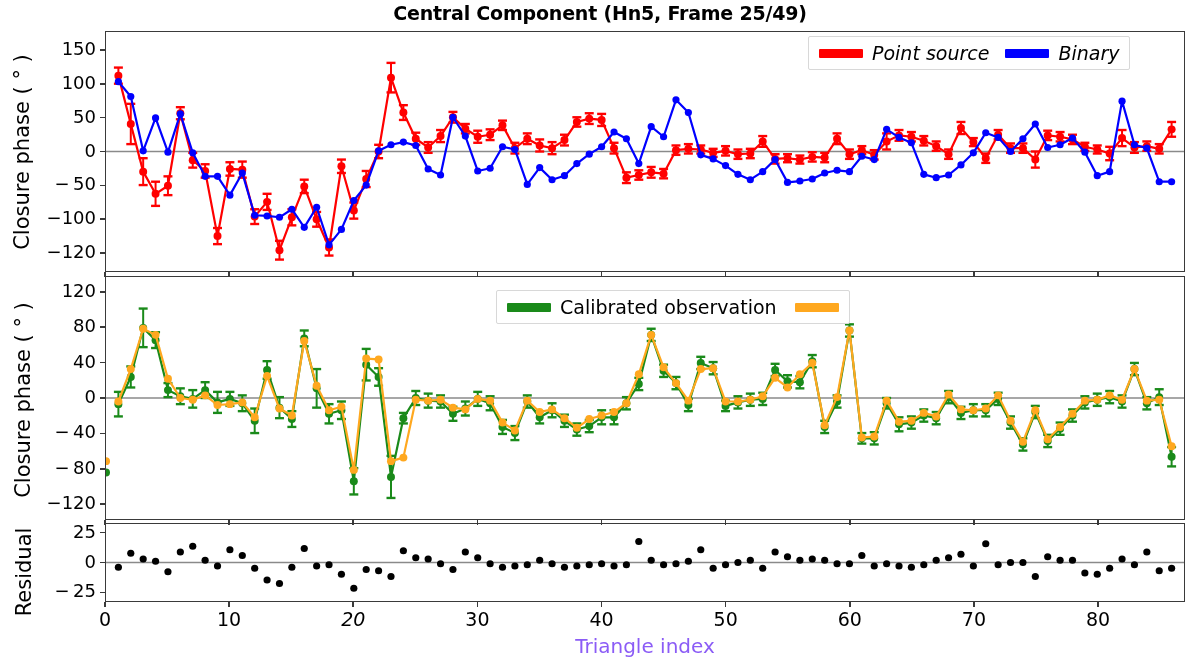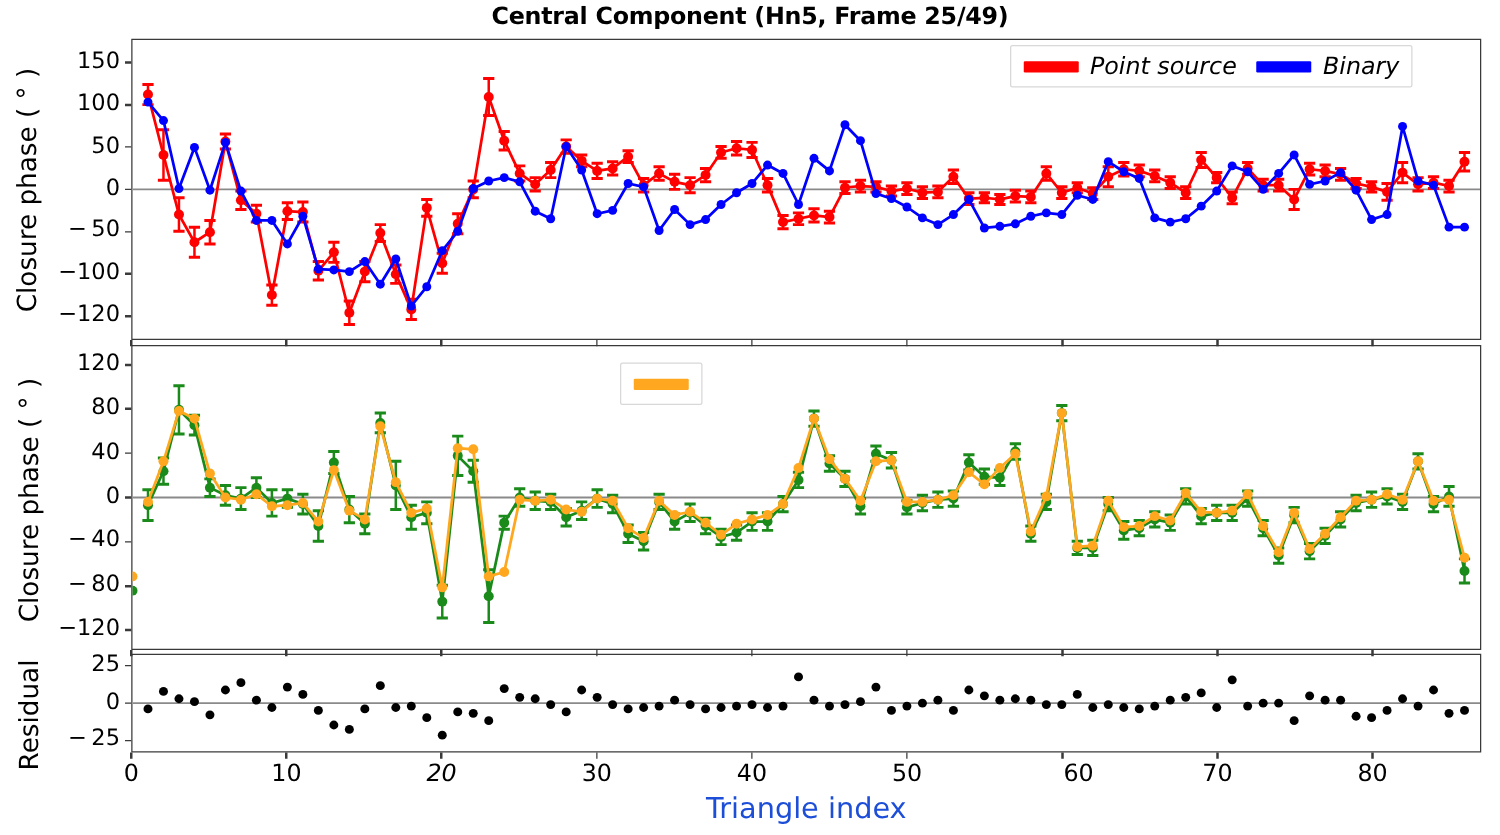--- a/index.html
+++ b/index.html
@@ -23,21 +23,21 @@
     position:absolute;transform-origin:center center;
     font-size:21px;color:#000;white-space:nowrap;
     font-family:"DejaVu Sans",sans-serif;
   }
   #ylab1{left:-88px;top:140px;width:220px;text-align:center;transform:rotate(-90deg);}
   #ylab2{left:-92px;top:388px;width:230px;text-align:center;transform:rotate(-90deg);}
   #ylab3{left:-34px;top:560px;width:115px;text-align:center;transform:rotate(-90deg);}
 
   .xlabel{
     position:absolute;left:105px;top:634px;width:1080px;text-align:center;
-    font-size:23px;color:#1d4ed8;font-family:"DejaVu Sans",sans-serif;
+    font-size:20px;color:#8b5cf6;font-family:"DejaVu Sans",sans-serif;
   }
 
   .ytick{
     position:absolute;right:0;text-align:right;font-size:18px;color:#000;
     font-family:"DejaVu Sans",sans-serif;white-space:nowrap;
   }
   .ytickwrap{position:absolute;width:96px;left:0;}
 
   .xtick{
     position:absolute;text-align:center;font-size:19px;color:#000;
@@ -1002,20 +1002,24 @@
       <div class="ytickwrap" style="top: 456.725px;">
         <div class="ytick">− 80</div>
       </div>
       <div class="ytickwrap" style="top: 492.087px;">
         <div class="ytick">−120</div>
       </div>
     </div>
 
   <div class="legend" id="legend2">
     <div class="legitem">
+      <span class="swatch" style="background:#1a8a1a"></span>
+      <span class="legtext">Calibrated observation</span>
+    </div>
+    <div class="legitem">
       <span class="swatch" style="background:#ffa81f"></span>
     </div>
   </div>
 
   <div class="panel" id="panel3">
     <svg class="plotsvg" id="svg3" viewBox="0 0 1080 79" preserveAspectRatio="none">
         <line x1="0" y1="39.5" x2="1080" y2="39.5" stroke="#8a8a8a" stroke-width="1.6"></line>
         <circle cx="12.413793103448276" cy="44.28787878787879" r="3.6" fill="#000000"></circle>
         <circle cx="24.82758620689655" cy="29.924242424242422" r="3.6" fill="#000000"></circle>
         <circle cx="37.241379310344826" cy="35.909090909090914" r="3.6" fill="#000000"></circle>
@@ -1117,21 +1121,21 @@
       </div>
     </div>
 
   <div id="xticks">
       <div class="xtick" style="left: 85px; top: 608px;">0</div>
       <div class="xtick" style="left: 209.138px; top: 608px;">10</div>
       <div class="xtick" style="left: 333.276px; top: 608px; font-style: italic;">20</div>
       <div class="xtick" style="left: 457.414px; top: 608px;">30</div>
       <div class="xtick" style="left: 581.552px; top: 608px;">40</div>
       <div class="xtick" style="left: 705.69px; top: 608px;">50</div>
-      <div class="xtick" style="left: 829.828px; top: 608px; margin-left: 13px;">60</div>
+      <div class="xtick" style="left: 829.828px; top: 608px;">60</div>
       <div class="xtick" style="left: 953.966px; top: 608px;">70</div>
       <div class="xtick" style="left: 1078.1px; top: 608px;">80</div>
     </div>
   <div class="xlabel">Triangle index</div>
 
 <div class="tickmark tickY" style="left: 100px; top: 49.1551px;"></div>
     <div class="tickmark tickY" style="left: 100px; top: 83.0034px;"></div>
     <div class="tickmark tickY" style="left: 100px; top: 116.852px;"></div>
     <div class="tickmark tickY" style="left: 100px; top: 150.7px;"></div>
     <div class="tickmark tickY" style="left: 100px; top: 184.548px;"></div>

